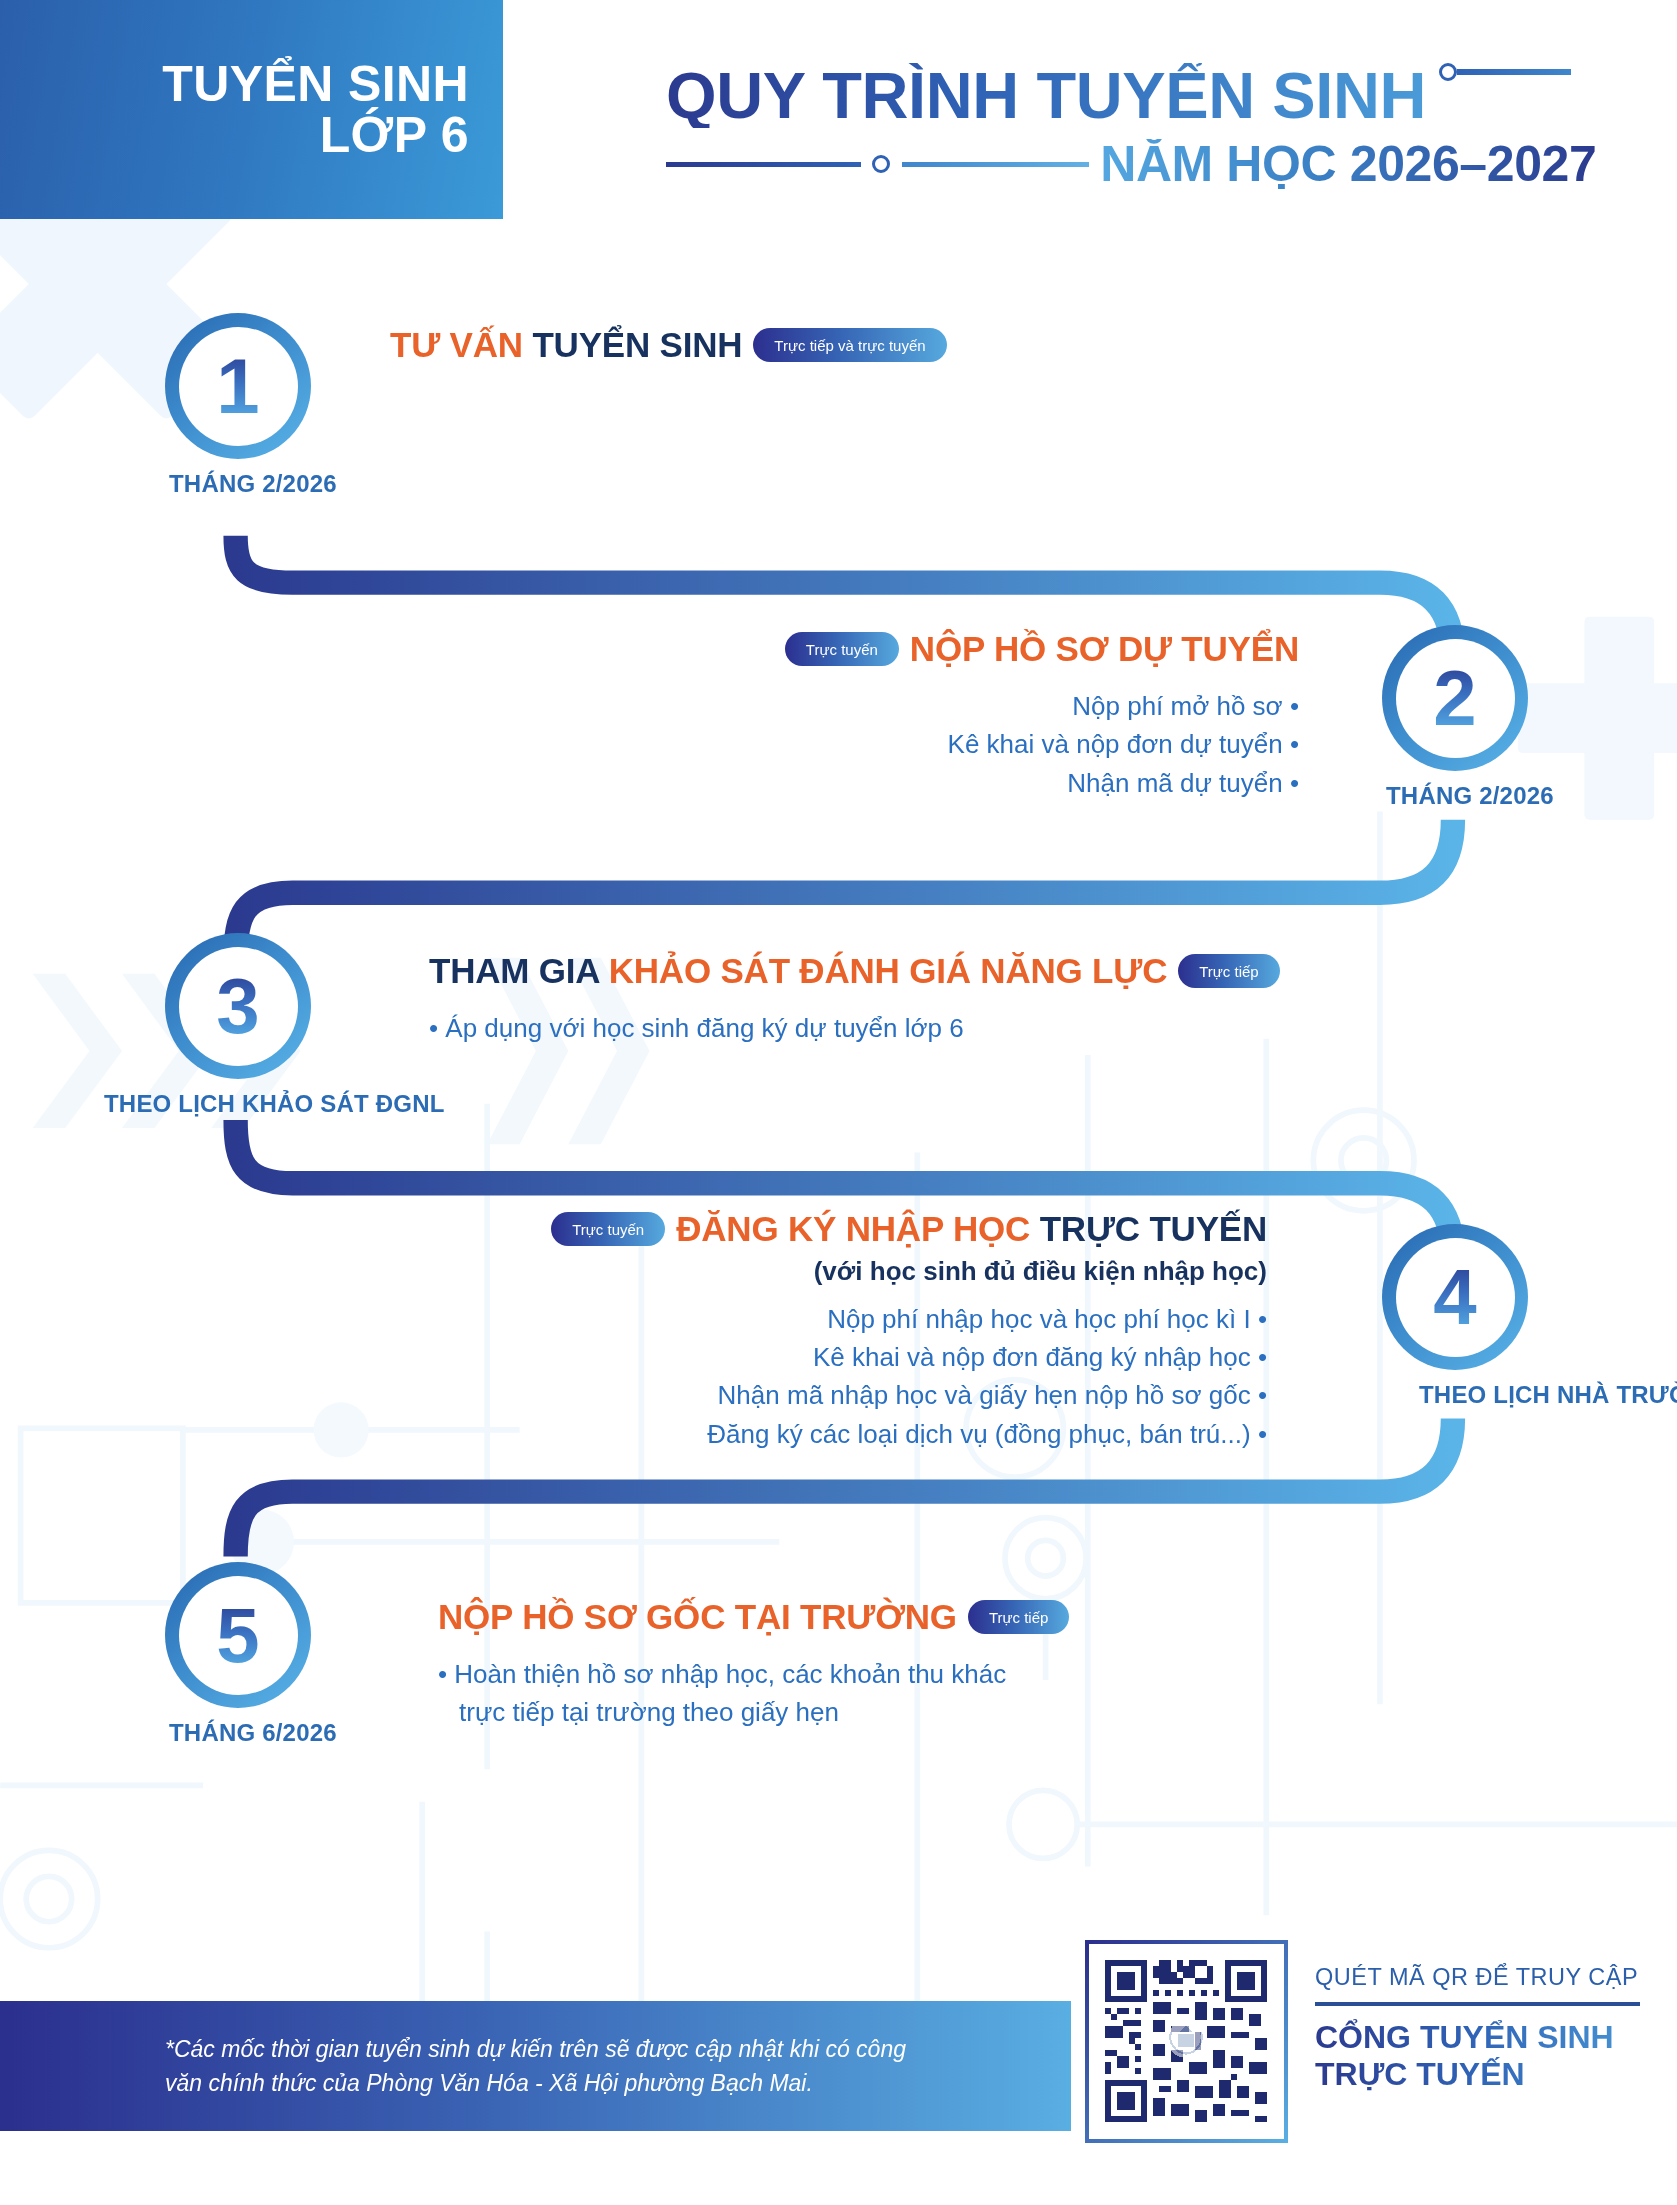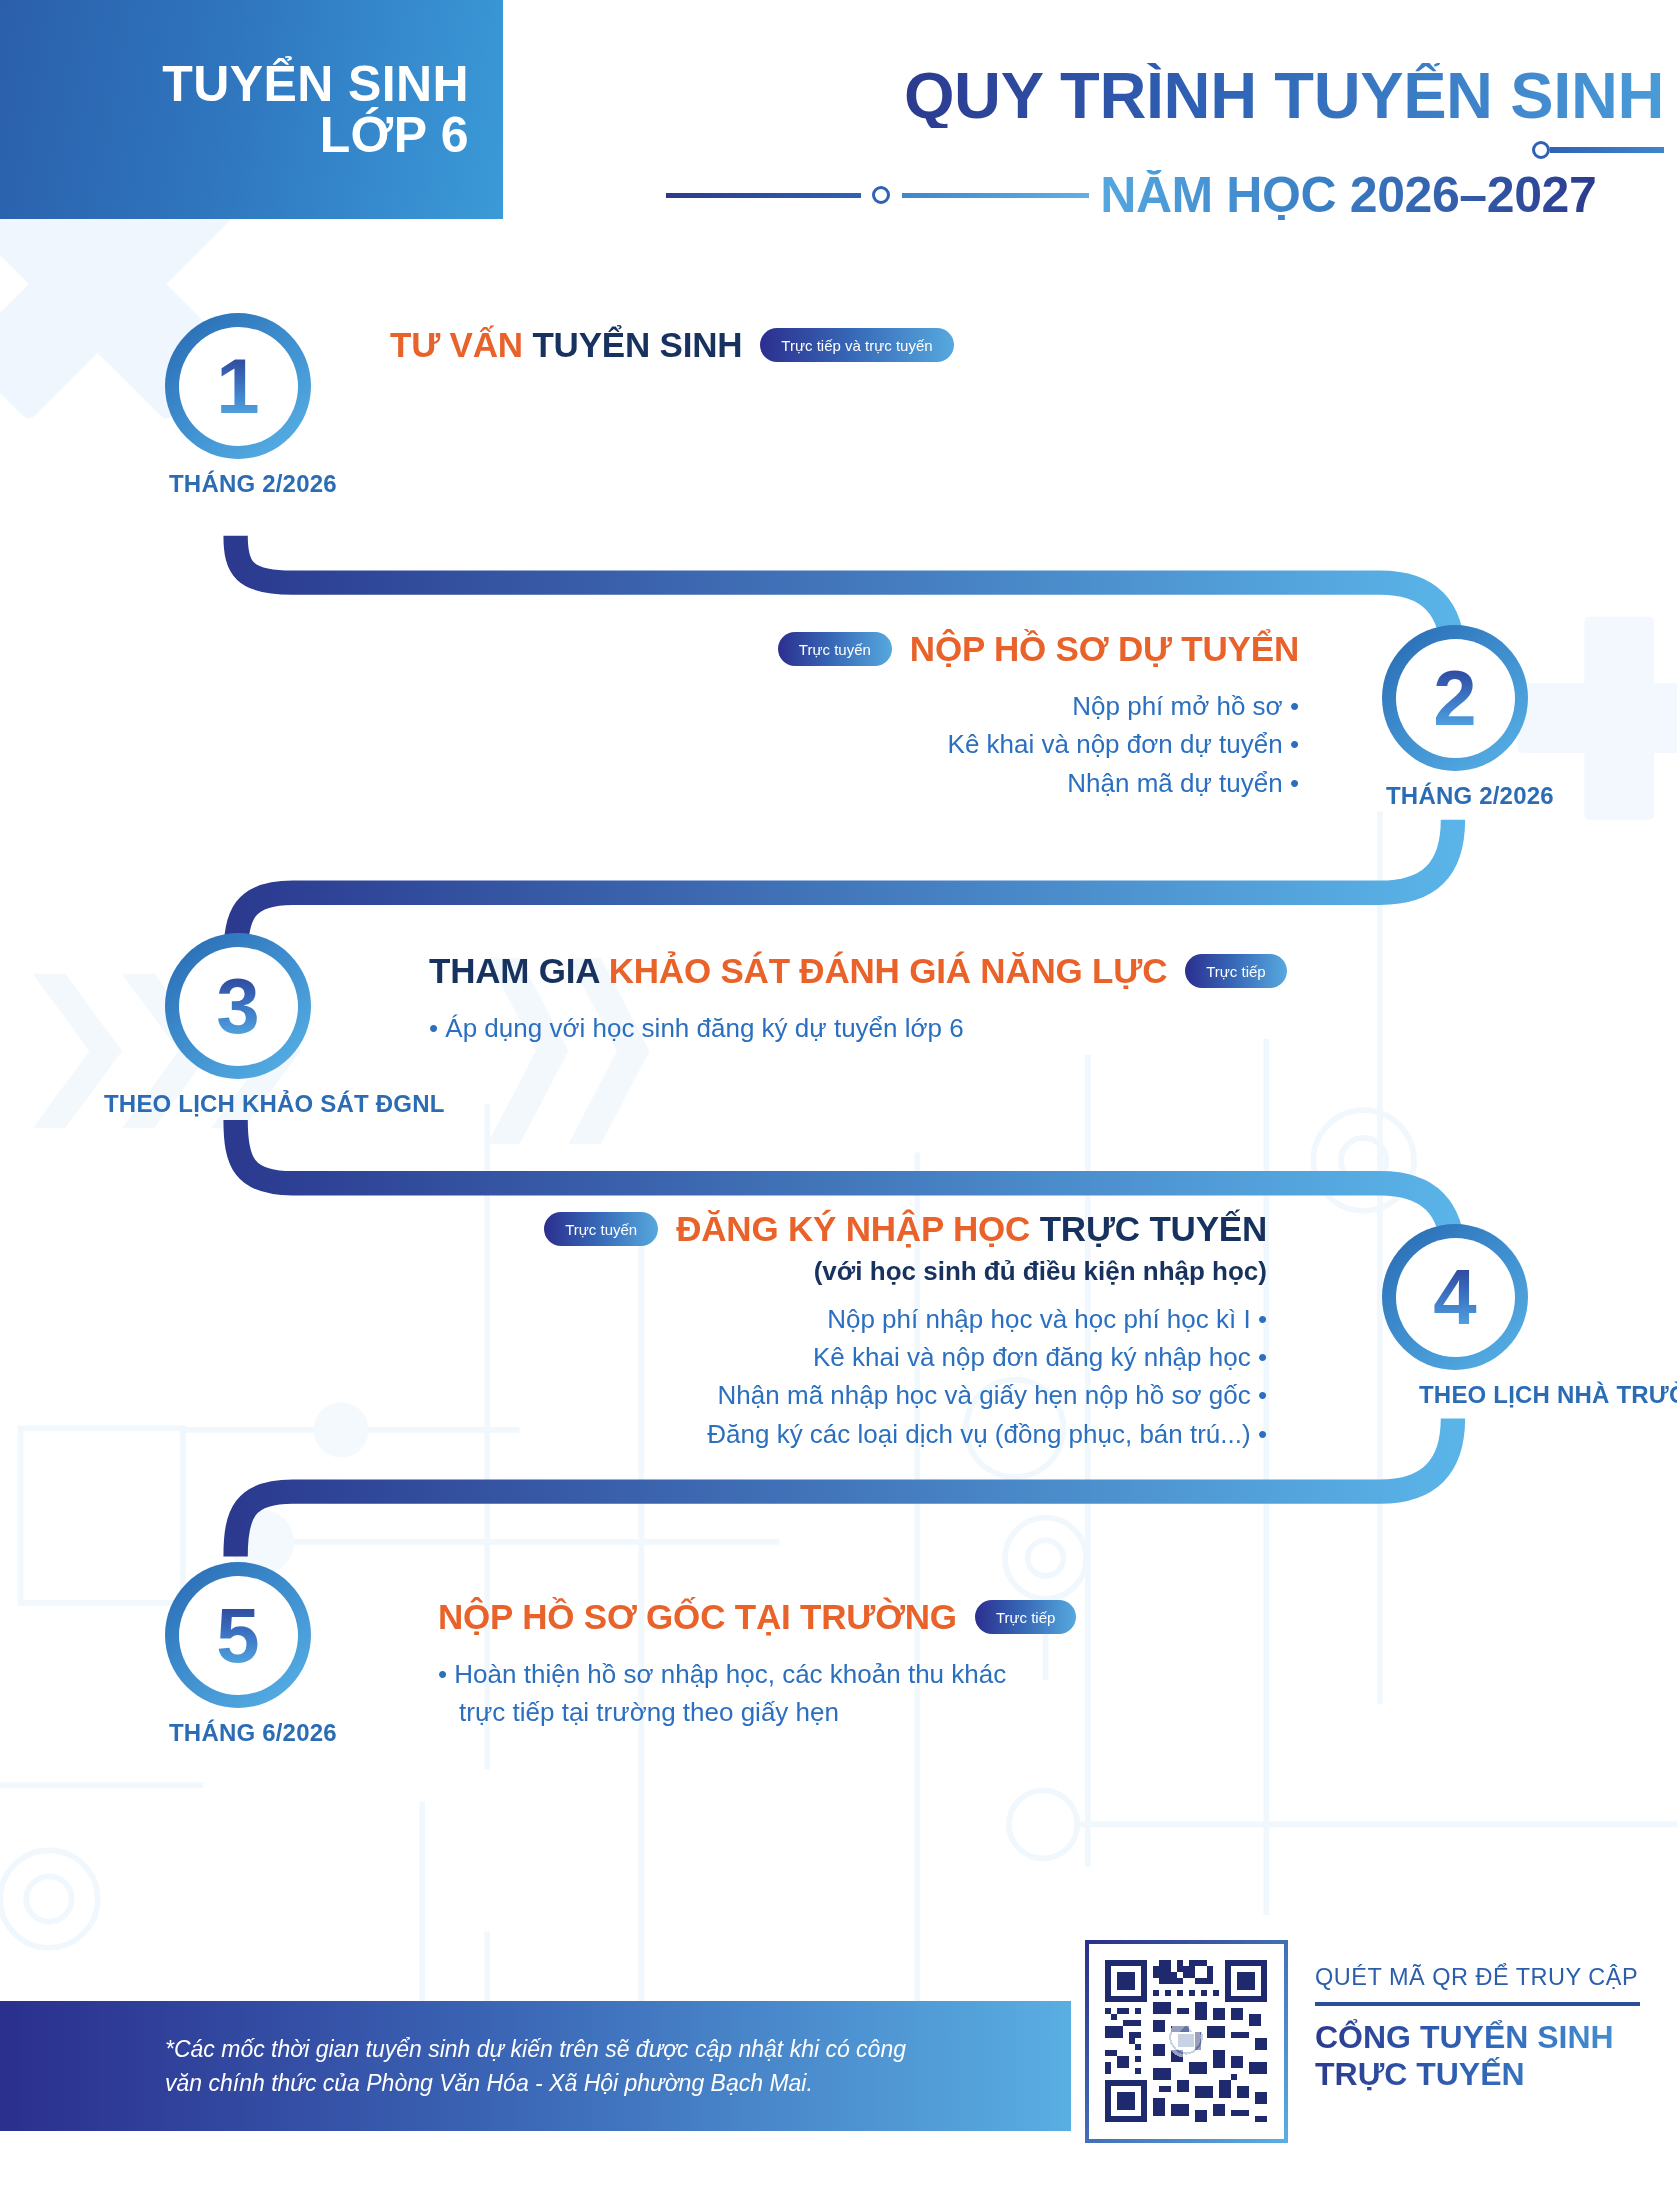--- a/index.html
+++ b/index.html
@@ -30,21 +30,21 @@
   .title-block{
     position:absolute; left:666px; top:63px; z-index:3;
     width:998px; text-align:left;
   }
   .main-title{
     font-size:65px; font-weight:700; letter-spacing:-0.4px; line-height:1;
     background: linear-gradient(90deg,#2b3a8f 0%,#2f62b5 40%,#4a9bd8 100%);
     -webkit-background-clip:text; background-clip:text; color:transparent;
     display:inline-block; white-space:nowrap;
   }
-  .title-row1{ display:flex; align-items:flex-end; gap:13px;flex-direction:column; }
+  .title-row1{ display:flex; align-items:flex-start; gap:13px; }
   .title-dash{ display:flex; align-items:center; }
   .dash-dot{
     width:18px;height:18px;border-radius:50%;
     border:3.2px solid #2f62b5;background:#fff;
   }
   .dash-line{ height:5.7px;width:114px;background:linear-gradient(90deg,#2f62b5,#3f86cc); }
   .title-row2{ display:flex; align-items:center; gap:11.4px; margin-top:11.4px; justify-content:flex-start;}
   .sub-line-left{ height:5.7px;width:195px;background:linear-gradient(90deg,#2b3a8f,#2f62b5); }
   .sub-line-right{ height:5.7px;width:187px;background:linear-gradient(90deg,#3f86cc,#62b0e4); }
   .sub-title{
@@ -71,21 +71,21 @@
   .circle-num{
     font-size:78px;font-weight:700;line-height:1;
     background:linear-gradient(180deg,#2b3a8f 0%,#3a6fc0 45%,#57b2e8 100%);
     -webkit-background-clip:text;background-clip:text;color:transparent;
   }
   .circle-label{
     margin-top:11.4px;font-size:24px;font-weight:700;color:#2b6cb5;
     letter-spacing:0.2px;white-space:nowrap;margin-left:16px;
   }
 
-  .head-row{ display:flex;align-items:center;gap:18px;text-align:right; }
+  .head-row{ display:flex;align-items:center;gap:11px;text-align:right; }
   .head-row.right{ justify-content:flex-end; }
   .step-head{
     font-size:35px;font-weight:700;letter-spacing:-0.2px;white-space:nowrap;
     color:#17325f;
   }
   .step-head .or{ color:#e8622a; }
   .step-head .nv{ color:#17325f; }
 
   .badge{
     display:inline-flex;align-items:center;justify-content:center;

